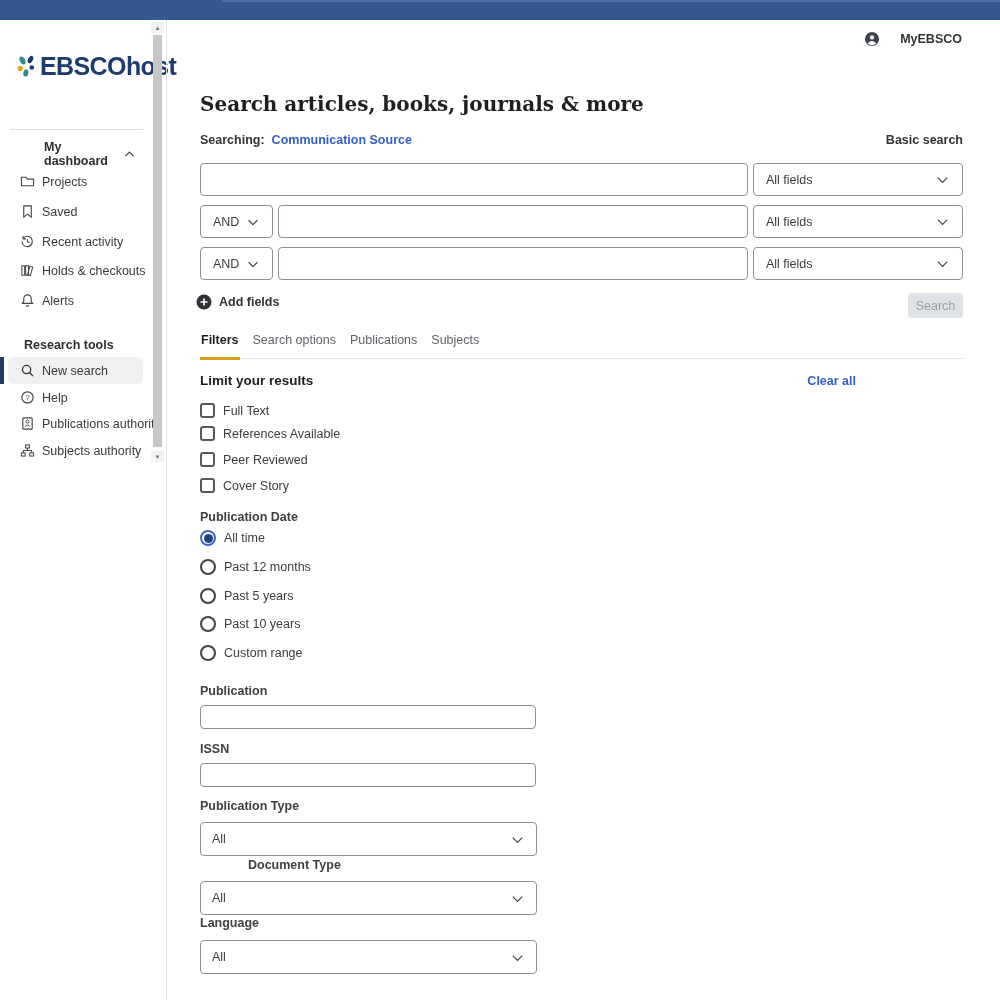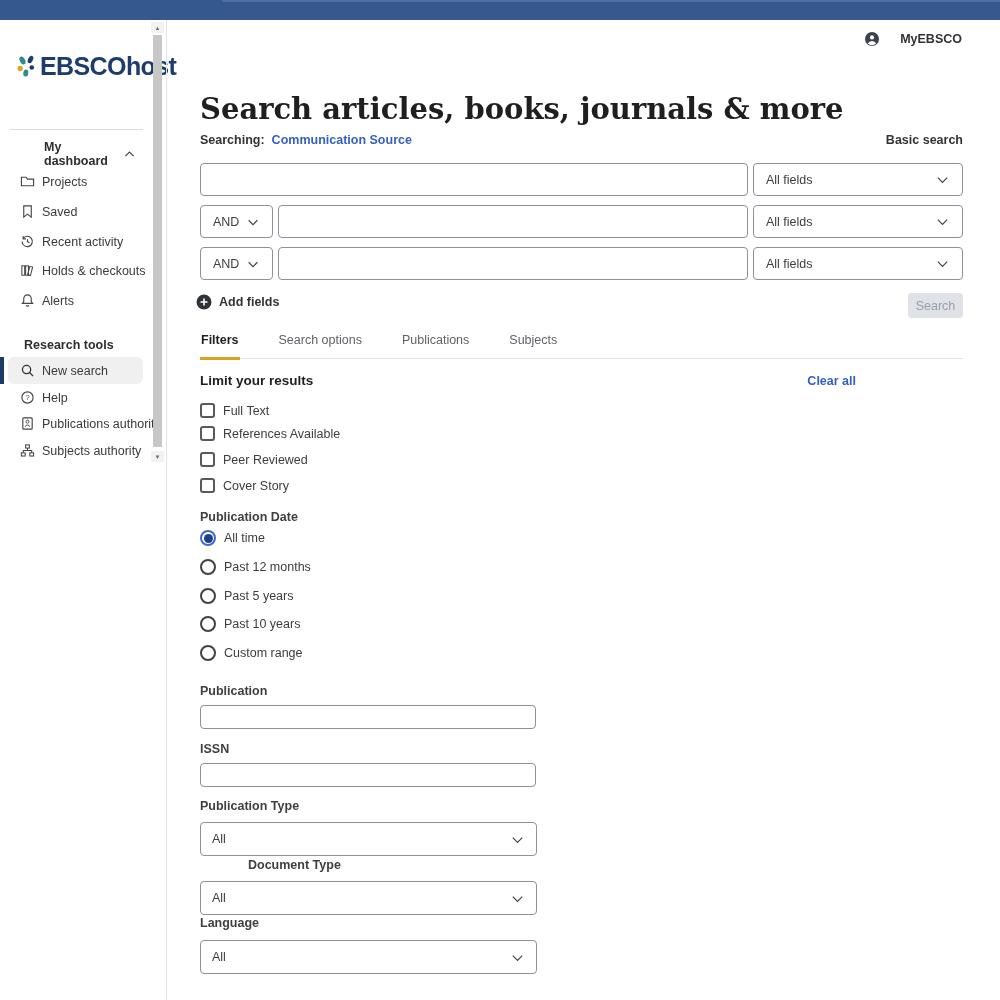--- a/index.html
+++ b/index.html
@@ -27,37 +27,37 @@
   .dash-row { position:absolute; left:20px; top:140px; width:116px; display:flex; align-items:center; justify-content:space-between; cursor:pointer;padding-left:24px; }
   .dash-row .lbl { font-size:12.5px; font-weight:700; color:#2e2e2e; }
   .active-pill { position:absolute; left:8px; top:357px; width:135px; height:27px; background:#f0f0f1; border-radius:6px; }
   .active-bar { position:absolute; left:0; top:357px; width:4px; height:27px; background:#1e3a66; }
 
   
   .sb-btn { position:absolute; left:151px; width:13px; height:11px; background:#f2f2f2; display:flex; align-items:center; justify-content:center; font-size:6px; color:#707070; cursor:pointer; }
   .sb-thumb { position:absolute; left:153px; top:35px; width:9px; height:412px; background:#c7c7c7; cursor:pointer; }
 
   
-  .main-title { position:absolute; left:200px; top:92px; font-family:"DejaVu Serif", serif; font-weight:700; font-size:29px; color:#1f1f1f; }
+  .main-title { position:absolute; left:200px; top:92px; font-family:"DejaVu Serif", serif; font-weight:700; font-size:20px; color:#1f1f1f; }
   .searching-row { position:absolute; left:200px; top:133px; width:763px; display:flex; align-items:center; }
   .searching-label { font-size:12.5px; font-weight:600; color:#333; }
   .db-link { font-size:12.5px; font-weight:600; color:#3560c4; margin-left:7px; cursor:pointer; }
   .basic-search { margin-left:auto; font-size:12.5px; font-weight:600; color:#333; cursor:pointer; }
 
   .txt-input { position:absolute; height:33px; border:1px solid #8d9199; border-radius:4px; background:#fff; font-size:13px; padding:0 10px; color:#222; }
   .fields-select, .and-select { position:absolute; height:33px; border:1px solid #8d9199; border-radius:4px; background:#fff;
      display:flex; align-items:center; justify-content:space-between; padding:0 12px; cursor:pointer; }
   .fields-select span, .and-select span { font-size:12.5px; color:#3d3d3d; }
 
   .add-fields { position:absolute; left:196px; top:294px; display:flex; align-items:center; gap:7px; cursor:pointer; }
   .add-fields .lbl { font-size:12.5px; font-weight:600; color:#333; }
   .search-btn { position:absolute; left:908px; top:293px; width:55px; height:25px; background:#dfe2e6; border:none; border-radius:4px;
      font-family:"Liberation Sans",sans-serif; font-size:12.5px; color:#9aa0a8; cursor:pointer; }
 
-  .tabs { position:absolute; left:200px; top:333px; width:763px; border-bottom:1px solid #e4e4e4; display:flex; gap:38px; }
+  .tabs { position:absolute; left:200px; top:333px; width:763px; border-bottom:1px solid #e4e4e4; display:flex; gap:12px; }
   .tab { font-size:12.5px; color:#5f6368; padding:0 1px 10px 1px; cursor:pointer; border-bottom:3px solid transparent; margin-bottom:-2px; }
   .tab.active { color:#1f1f1f; font-weight:700; border-bottom-color:#d9a021; }
 
   .limit-row { position:absolute; left:200px; top:373px; width:656px; display:flex; align-items:center; }
   .limit-heading { font-size:13.5px; font-weight:700; color:#1f1f1f; }
   .clear-all { margin-left:auto; font-size:12.5px; font-weight:600; color:#3560c4; cursor:pointer; }
 
   .check-row { position:absolute; left:200px; display:flex; align-items:center; gap:8px; cursor:pointer; }
   .checkbox { width:15px; height:15px; border:2px solid #595959; border-radius:3px; background:#fff; }
   .check-row .lbl, .radio-row .lbl { font-size:12.5px; color:#3d3d3d; }

